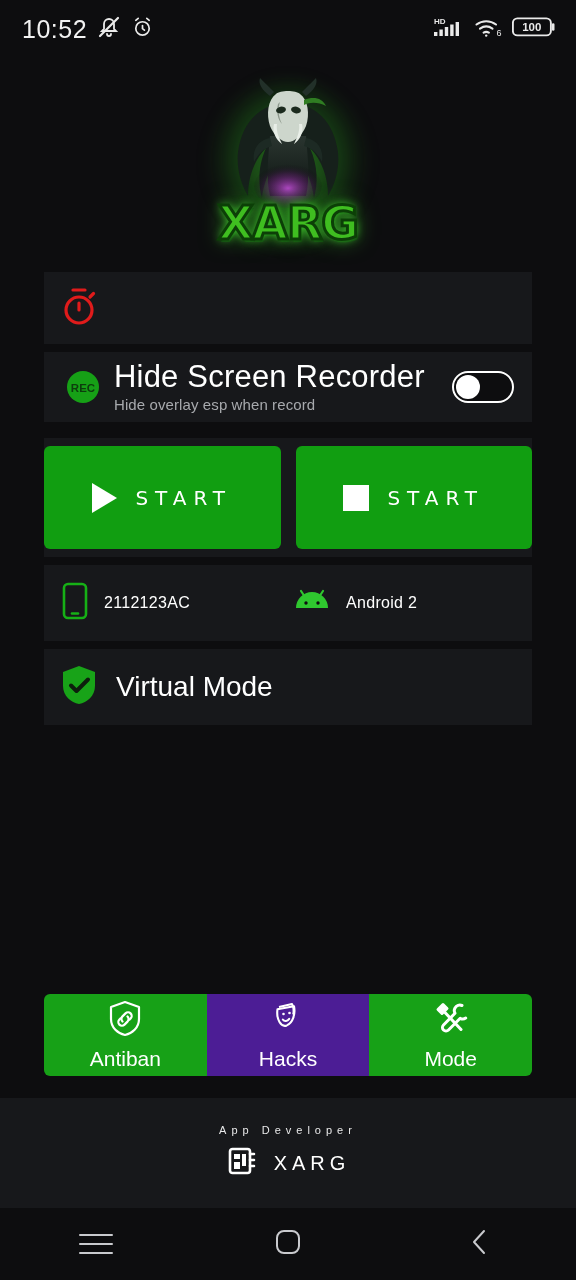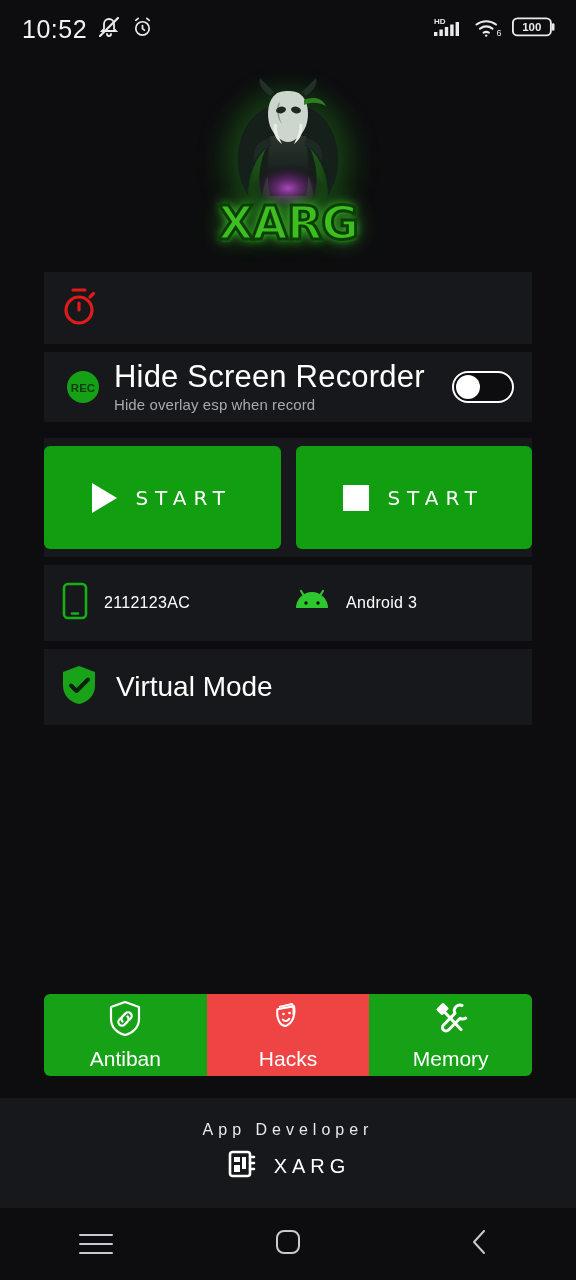--- a/index.html
+++ b/index.html
@@ -61,26 +61,26 @@
   .info-cell.second { margin-left:102px; }
 
   .virtual-row { height:76px; display:flex; align-items:center; padding-left:16px; gap:18px; }
   .virtual-row .txt { color:#ffffff; font-size:28px; }
 
   .flexfill { flex:1 1 auto; }
 
   
   .tabs { display:flex; margin:16px 44px 0 44px; border-radius:6px; overflow:hidden; }
   .tab { flex:1 1 0; height:82px; display:flex; flex-direction:column; align-items:center; justify-content:center; gap:5px; background:#17a117; cursor:pointer; }
-  .tab.dim { background:#ef4444; }
+  .tab.dim { background:#4c1d95; }
   .tab .tlbl { color:#ffffff; font-size:21px; }
 
   
   .footer { height:110px; background:#17181b; display:flex; flex-direction:column; align-items:center; justify-content:center; gap:8px; margin-top:22px; }
-  .footer .dev { color:#e9e9ea; font-size:16px; letter-spacing:5px; font-weight:400; }
+  .footer .dev { color:#e9e9ea; font-size:11px; letter-spacing:5px; font-weight:400; }
   .footer .row { display:flex; align-items:center; gap:14px; }
   .footer .name { color:#ffffff; font-size:20px; letter-spacing:5px; }
 
   
   .navbar { height:72px; flex:0 0 72px; display:flex; align-items:center; justify-content:space-around; background:#0d0d0f; }
   .navbtn { width:90px; height:50px; display:flex; align-items:center; justify-content:center; cursor:pointer; }
   .hamb { width:34px; display:flex; flex-direction:column; gap:7px; }
   .hamb span { display:block; height:2px; background:#c9cace; border-radius:1px; }
 </style>
 </head>
@@ -241,21 +241,21 @@
       </span>
       <span class="info-cell second">
         <span>
           <svg width="40" height="26" viewBox="0 0 40 26">
             <path d="M4 20a16 16 0 0 1 32 0z" fill="#2fc72f"></path>
             <path d="M9 3l4 6M31 3l-4 6" stroke="#2fc72f" stroke-width="2.2" stroke-linecap="round"></path>
             <circle cx="14" cy="15" r="1.7" fill="#0d0d0f"></circle>
             <circle cx="26" cy="15" r="1.7" fill="#0d0d0f"></circle>
           </svg>
         </span>
-        <span class="txt">Android 3</span>
+        <span class="txt">Android 2</span>
       </span>
     </div>
 
     <div class="gap"></div>
 
     <div class="card virtual-row">
       <span>
         <svg width="38" height="42" viewBox="0 0 38 42">
           <path d="M19 2 35 8v14c0 10-8 16.5-16 18C11 38.5 3 32 3 22V8z" fill="#18a318"></path>
           <path d="M11 21.5l5.5 5.5L28 15.5" fill="none" stroke="#0d1f0d" stroke-width="4" stroke-linecap="round" stroke-linejoin="round"></path>
@@ -290,21 +290,21 @@
         <span class="tlbl">Hacks</span>
       </div>
       <div class="tab">
         <span>
           <svg width="38" height="38" viewBox="0 0 38 38" fill="none" stroke="#ffffff" stroke-width="3" stroke-linecap="round" stroke-linejoin="round">
             <path d="M11 4.5 6 9.5l4 4 5-5z" fill="#ffffff"></path>
             <path d="M13 12.5 29 29.5"></path>
             <path d="M30 5.5c-2.6-1-5.6 0-7 2.4-1 1.8-.9 3.8 0 5.4L11.5 25c-1.4 1.4-1.4 3.6 0 5s3.6 1.4 5 0l11.7-11.7c1.7.9 3.8.9 5.5-.2" fill="none"></path>
           </svg>
         </span>
-        <span class="tlbl">Memory</span>
+        <span class="tlbl">Mode</span>
       </div>
     </div>
 
     <div class="footer">
       <span class="dev">App Developer</span>
       <span class="row">
         <span>
           <svg width="34" height="34" viewBox="0 0 34 34" fill="none" stroke="#ffffff" stroke-width="2.6" stroke-linejoin="round">
             <rect x="4" y="5" width="20" height="24" rx="2.5"></rect>
             <rect x="8" y="10" width="6" height="5" fill="#ffffff" stroke="none"></rect>

